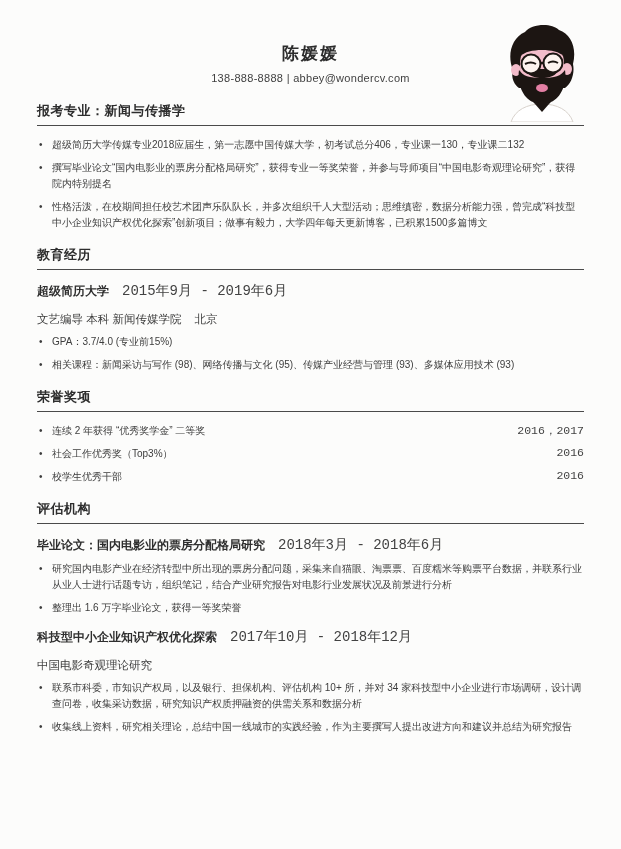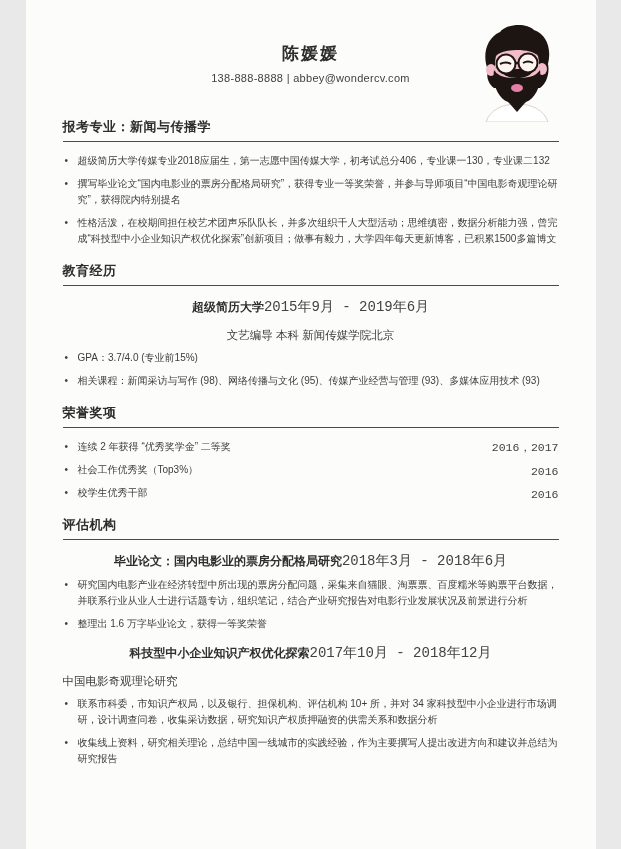--- a/index.html
+++ b/index.html
@@ -1,20 +1,20 @@
 <!DOCTYPE html>
 <html lang="zh"><head>
 <meta charset="utf-8">
 <style>
   * { margin: 0; padding: 0; box-sizing: border-box; }
   html, body { background: #e9e9e9; }
   body { font-family: "Liberation Sans", "DejaVu Sans", sans-serif; }
   .page {
     position: relative;
-    width: 570px;
+    width: 621px;
     height: 849px;
     margin: 0 auto;
     background: #fcfcfb;
     color: #3d3d3d;
     overflow: hidden;
     padding: 36px 37px 20px 37px;
   }
   
   .header { text-align: center; margin-bottom: 14px; }
   .name {
@@ -60,22 +60,23 @@
   ul.bullets li::before {
     content: "•";
     position: absolute;
     left: 2px;
     top: 0;
     color: #3d3d3d;
   }
   .entry { margin-top: 8px; }
   .entry-head, .entry-sub {
     display: flex;
-    justify-content: center;
+    justify-content: flex-start;
     align-items: baseline;
+    gap: 13px;
   }
   .entry-name {
     font-size: 12px;
     font-weight: bold;
     color: #2f2f2f;
   }
   .entry-date {
     font-size: 14px;
     color: #424242;
     white-space: nowrap;
@@ -83,21 +84,21 @@
   }
   .entry-subtitle, .entry-location {
     font-size: 11.5px;
     color: #3d3d3d;
     margin-top: 12px;
   }
   
   .honor-row {
     display: flex;
     justify-content: space-between;
-    align-items: flex-end;
+    align-items: flex-start;
   }
   .honor-row .year {
     font-size: 11.5px;
     color: #424242;
     white-space: nowrap;
     margin-top: 7px;
     font-family: Liberation Mono, monospace;
   }
   .honor-row ul.bullets { flex: 1; }
 </style>
@@ -133,21 +134,21 @@
       <path d="M49,43 q5,-3 10,0" stroke="#1c1512" stroke-width="2" fill="none"></path>
 
       <ellipse cx="43" cy="68" rx="6" ry="4" fill="#e37fa4"></ellipse>
 
       <path d="M12,102 C16,90 28,84 43,84 C58,84 70,90 74,102 Z" fill="#ffffff" stroke="#d8d2cc" stroke-width="1"></path>
 
       <path d="M36,84 L43,92 L50,84 L43,80 Z" fill="#1c1512"></path>
     </svg>
   </div>
 
-  <div class="section" style="margin-top:34px;">
+  <div class="section" style="margin-top:18px;">
     <div class="section-title">报考专业：新闻与传播学</div>
     <div class="section-body">
       <ul class="bullets">
         <li>超级简历大学传媒专业2018应届生，第一志愿中国传媒大学，初考试总分406，专业课一130，专业课二132</li>
         <li>撰写毕业论文“国内电影业的票房分配格局研究”，获得专业一等奖荣誉，并参与导师项目“中国电影奇观理论研究”，获得院内特别提名</li>
         <li>性格活泼，在校期间担任校艺术团声乐队队长，并多次组织千人大型活动；思维缜密，数据分析能力强，曾完成“科技型中小企业知识产权优化探索”创新项目；做事有毅力，大学四年每天更新博客，已积累1500多篇博文</li>
       </ul>
     </div>
   </div>
 

